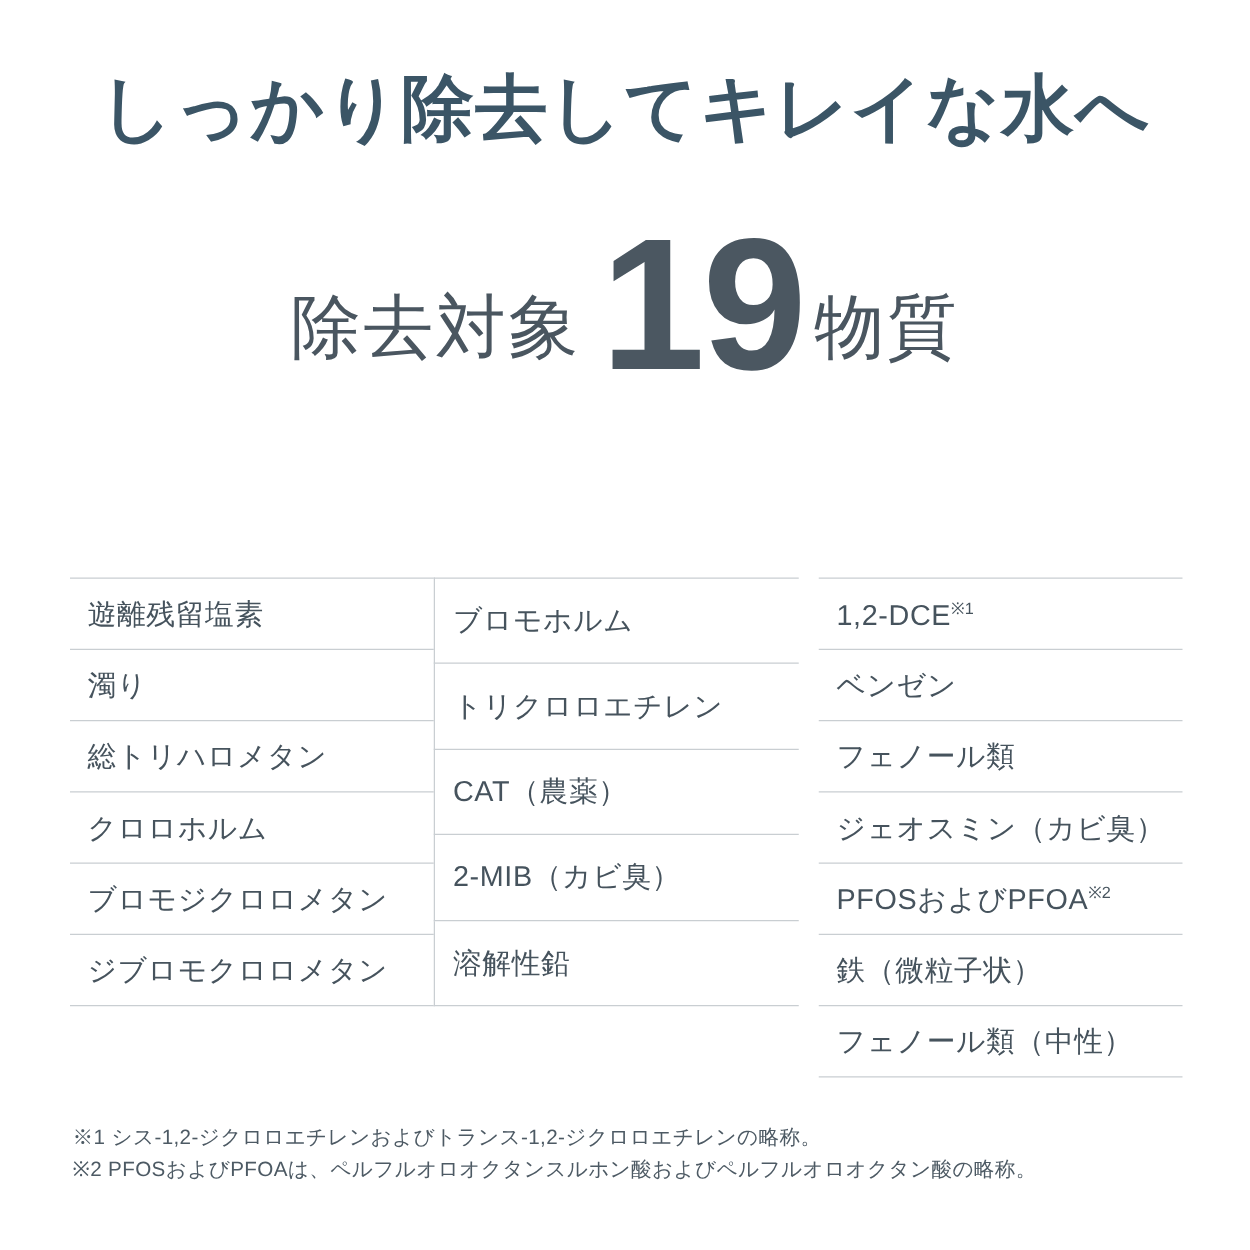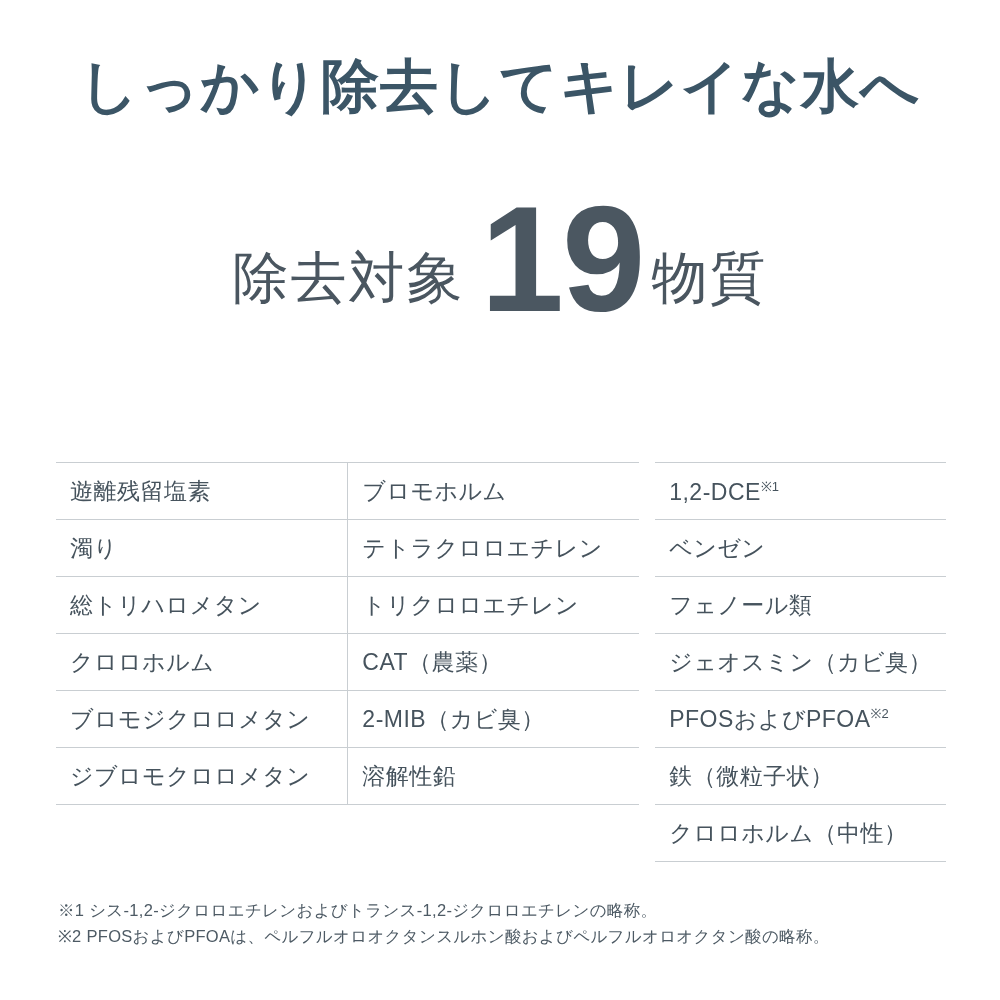--- a/index.html
+++ b/index.html
@@ -27,21 +27,21 @@
     text-align: center;
     font-size: 58px;
     font-weight: bold;
     letter-spacing: 1px;
     color: #3b5566;
     white-space: nowrap;
   }
   
   .numline {
     position: absolute;
-    top: 188px;
+    top: 172px;
     left: 0;
     width: 1000px;
     display: flex;
     align-items: flex-end;
     justify-content: center;
     gap: 0px;
     color: #4a5660;
   }
   .numline .pre {
     font-size: 56px;
@@ -162,23 +162,20 @@
             </tr>
         </tbody>
       </table>
 
       <table class="tbl col-b">
         <tbody>
           <tr>
               <td>ブロモホルム</td>
             </tr>
           <tr>
-              <td>テトラクロロエチレン</td>
-            </tr>
-          <tr>
               <td>トリクロロエチレン</td>
             </tr>
           <tr>
               <td>CAT（農薬）</td>
             </tr>
           <tr>
               <td>2-MIB（カビ臭）</td>
             </tr>
           <tr>
               <td>溶解性鉛</td>
@@ -201,21 +198,21 @@
         <tr>
           <td><span>ジェオスミン（カビ臭）</span><sup class="mark"></sup></td>
         </tr>
         <tr>
           <td><span>PFOSおよびPFOA</span><sup class="mark">※2</sup></td>
         </tr>
         <tr>
           <td><span>鉄（微粒子状）</span><sup class="mark"></sup></td>
         </tr>
         <tr>
-          <td><span>クロロホルム（中性）</span><sup class="mark"></sup></td>
+          <td><span>フェノール類（中性）</span><sup class="mark"></sup></td>
         </tr>
       </tbody>
     </table>
 
   </div>
 
   <div class="notes">
     <div class="note">※1 シス-1,2-ジクロロエチレンおよびトランス-1,2-ジクロロエチレンの略称。</div>
     <div class="note">※2 PFOSおよびPFOAは、ペルフルオロオクタンスルホン酸およびペルフルオロオクタン酸の略称。</div>
   </div>

